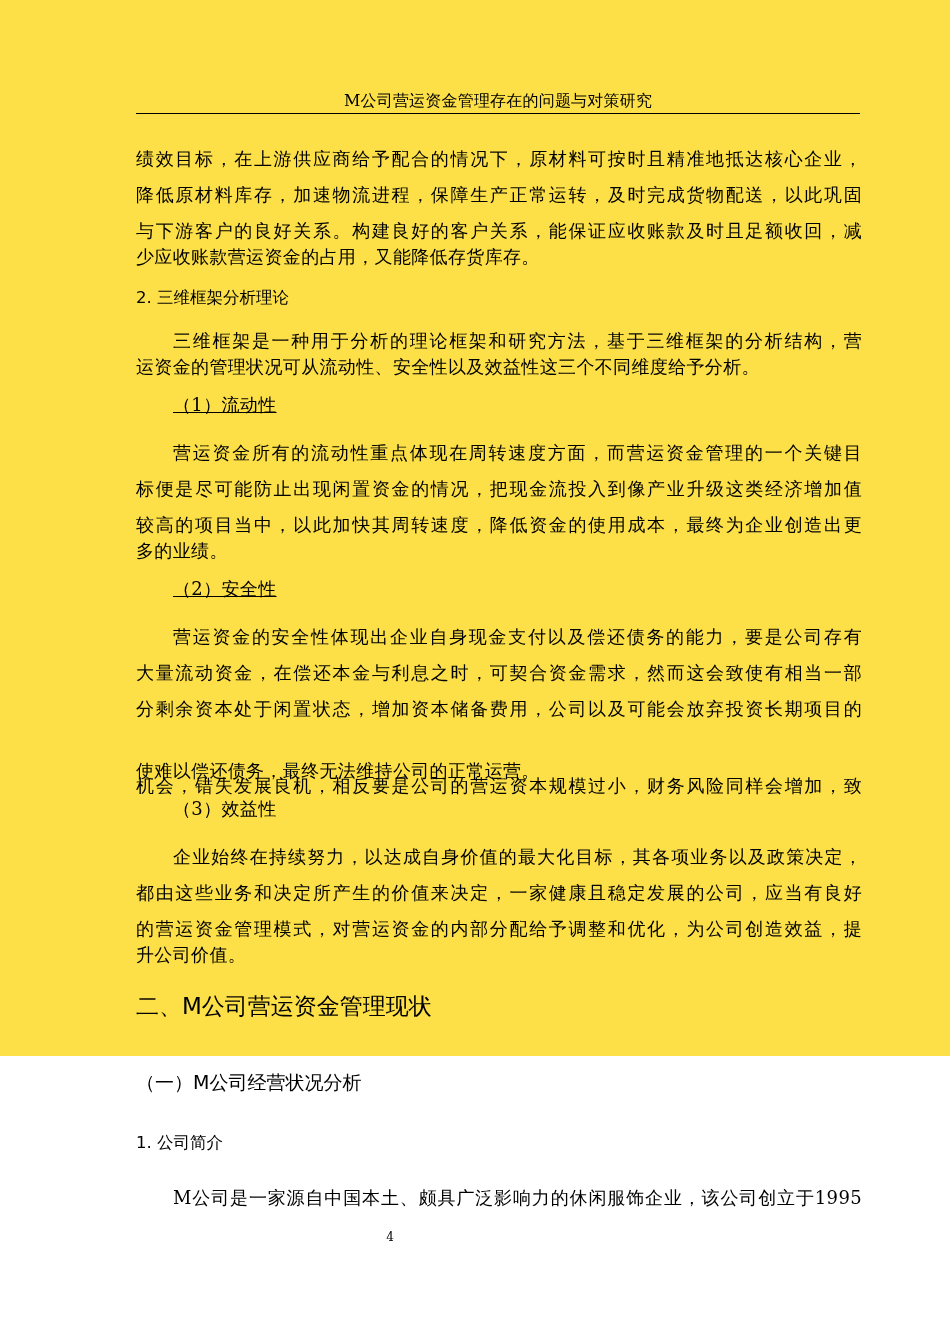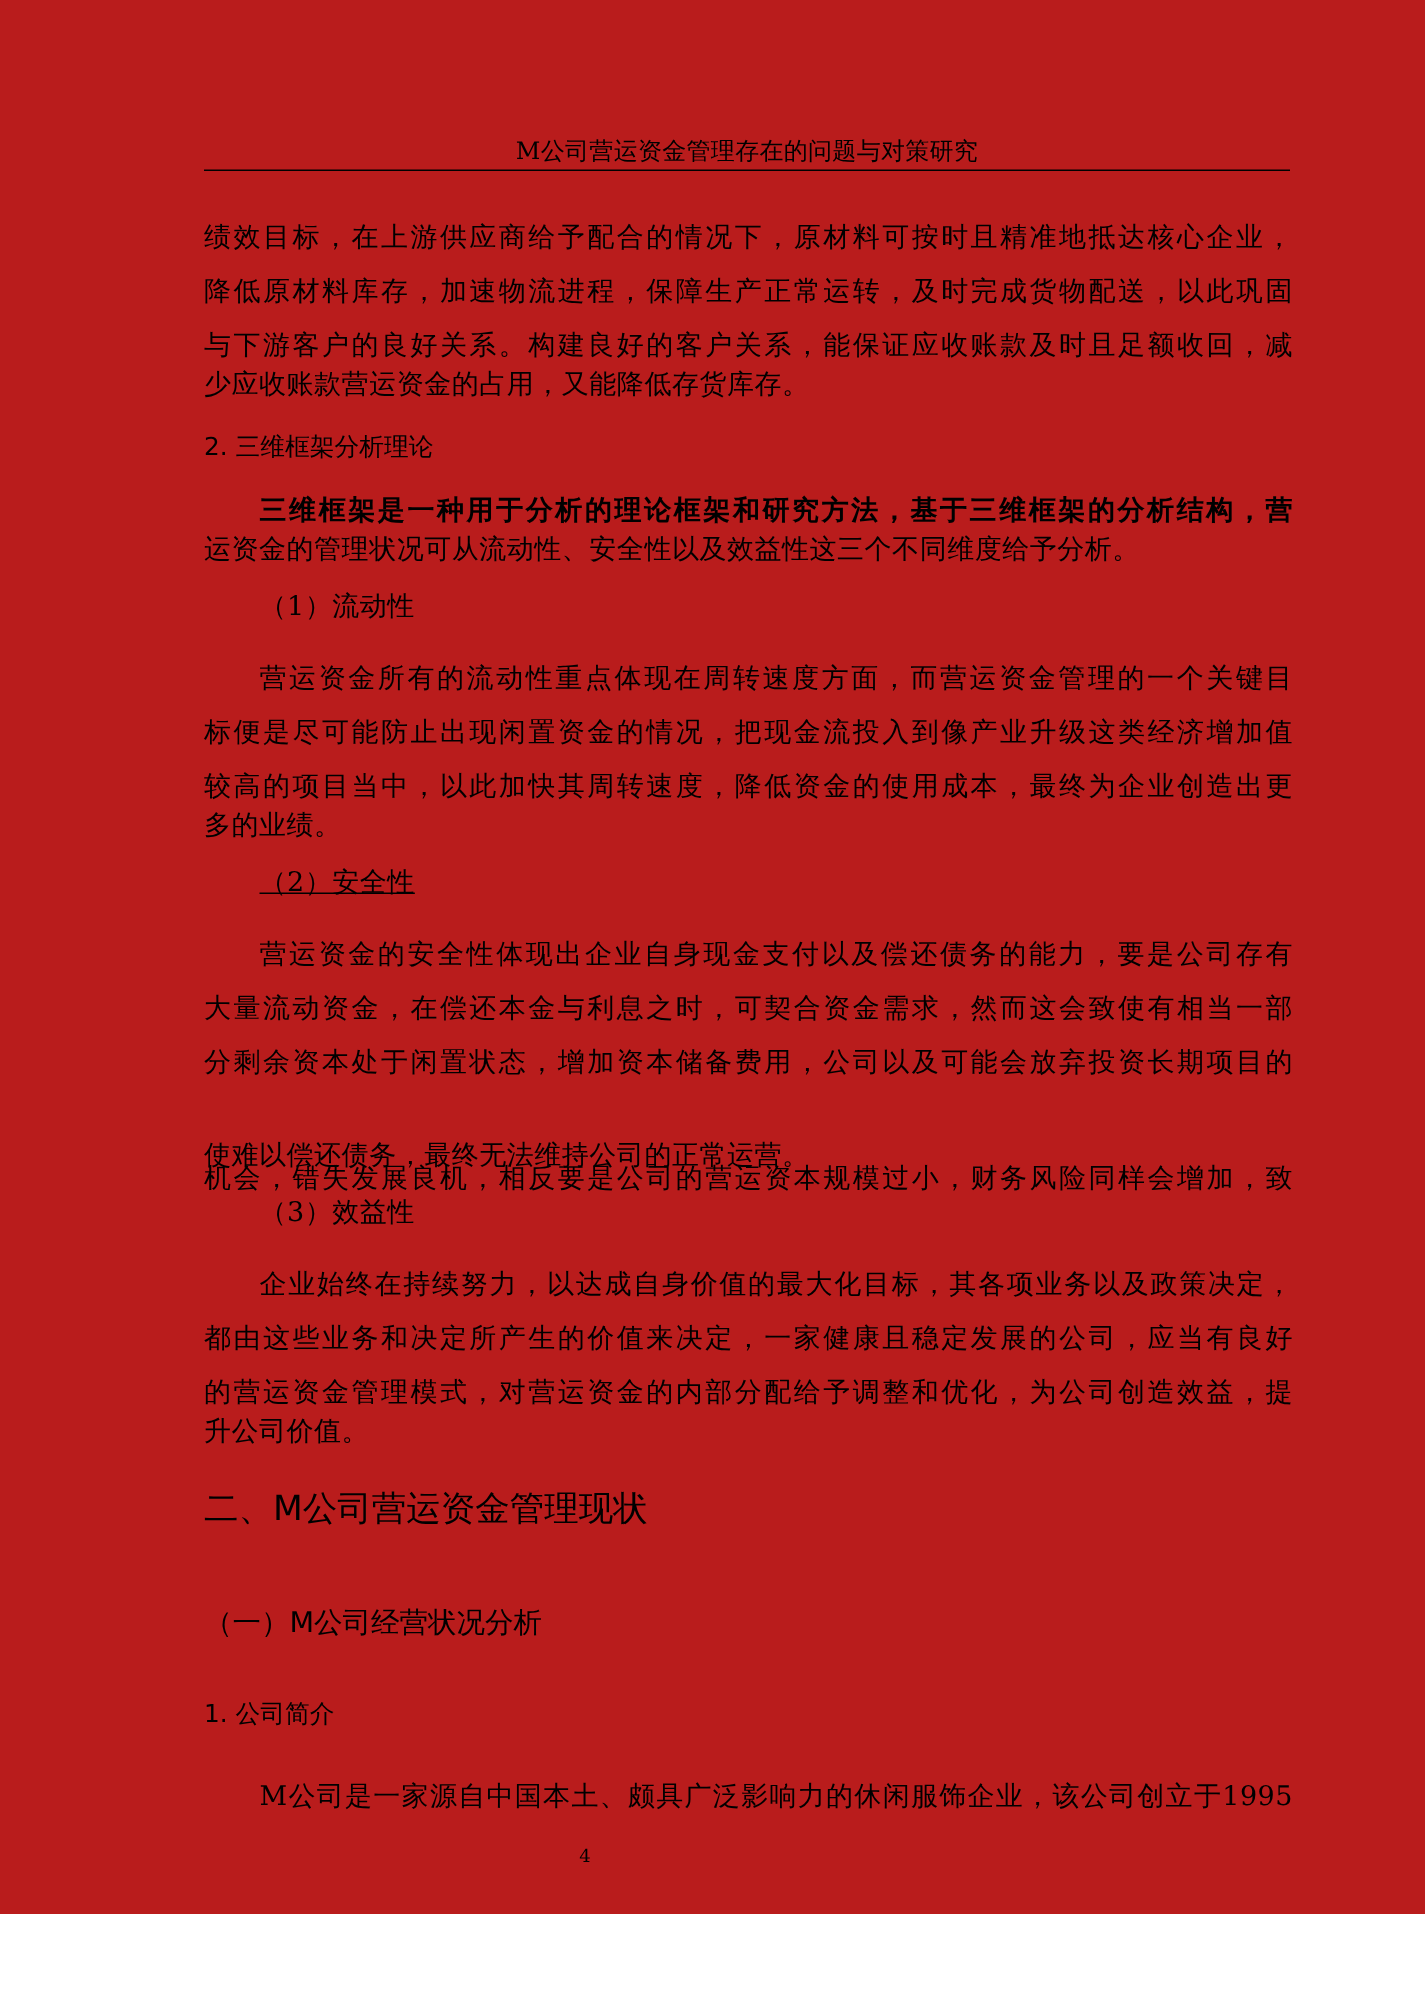--- a/index.html
+++ b/index.html
@@ -12,22 +12,22 @@
       height: 1344px;
       position: relative;
       overflow: hidden;
       color: #000000;
       font-family: "DejaVu Serif", "Liberation Serif", serif;
     }
     .page {
       position: absolute;
       left: 0; top: 0;
       width: 950px;
-      height: 1276px;
-      background: #b91c1c;
+      height: 1056px;
+      background: #fde047;
     }
     .header {
       position: absolute;
       left: 136px;
       width: 724px;
       top: 90px;
       height: 24px;
       text-align: center;
       font-size: 16px;
       line-height: 22px;
@@ -109,24 +109,24 @@
 
   <div class="body-text" style="top:0;">
 
     <div class="line justify" style="top:131px;">绩效目标，在上游供应商给予配合的情况下，原材料可按时且精准地抵达核心企业，</div>
     <div class="line justify" style="top:167px;">降低原材料库存，加速物流进程，保障生产正常运转，及时完成货物配送，以此巩固</div>
     <div class="line justify" style="top:203px;">与下游客户的良好关系。构建良好的客户关系，能保证应收账款及时且足额收回，减</div>
     <div class="line" style="top:239px;">少应收账款营运资金的占用，又能降低存货库存。</div>
 
     <div class="h3" style="top:283px;">2. 三维框架分析理论</div>
 
-    <div class="line indent justify" style="top:313px;font-weight:bold;">三维框架是一种用于分析的理论框架和研究方法，基于三维框架的分析结构，营</div>
+    <div class="line indent justify" style="top:313px;">三维框架是一种用于分析的理论框架和研究方法，基于三维框架的分析结构，营</div>
     <div class="line" style="top:349px;">运资金的管理状况可从流动性、安全性以及效益性这三个不同维度给予分析。</div>
 
-    <div class="line sub" style="top:387px;">（1）流动性</div>
+    <div class="line sub" style="top:387px;text-decoration:underline;">（1）流动性</div>
     <div class="line indent justify" style="top:425px;">营运资金所有的流动性重点体现在周转速度方面，而营运资金管理的一个关键目</div>
     <div class="line justify" style="top:461px;">标便是尽可能防止出现闲置资金的情况，把现金流投入到像产业升级这类经济增加值</div>
     <div class="line justify" style="top:497px;">较高的项目当中，以此加快其周转速度，降低资金的使用成本，最终为企业创造出更</div>
     <div class="line" style="top:533px;">多的业绩。</div>
 
     <div class="line sub" style="top:571px;text-decoration:underline;">（2）安全性</div>
     <div class="line indent justify" style="top:609px;">营运资金的安全性体现出企业自身现金支付以及偿还债务的能力，要是公司存有</div>
     <div class="line justify" style="top:645px;">大量流动资金，在偿还本金与利息之时，可契合资金需求，然而这会致使有相当一部</div>
     <div class="line justify" style="top:681px;">分剩余资本处于闲置状态，增加资本储备费用，公司以及可能会放弃投资长期项目的</div>
     <div class="line justify" style="top:758px;">机会，错失发展良机，相反要是公司的营运资本规模过小，财务风险同样会增加，致</div>

